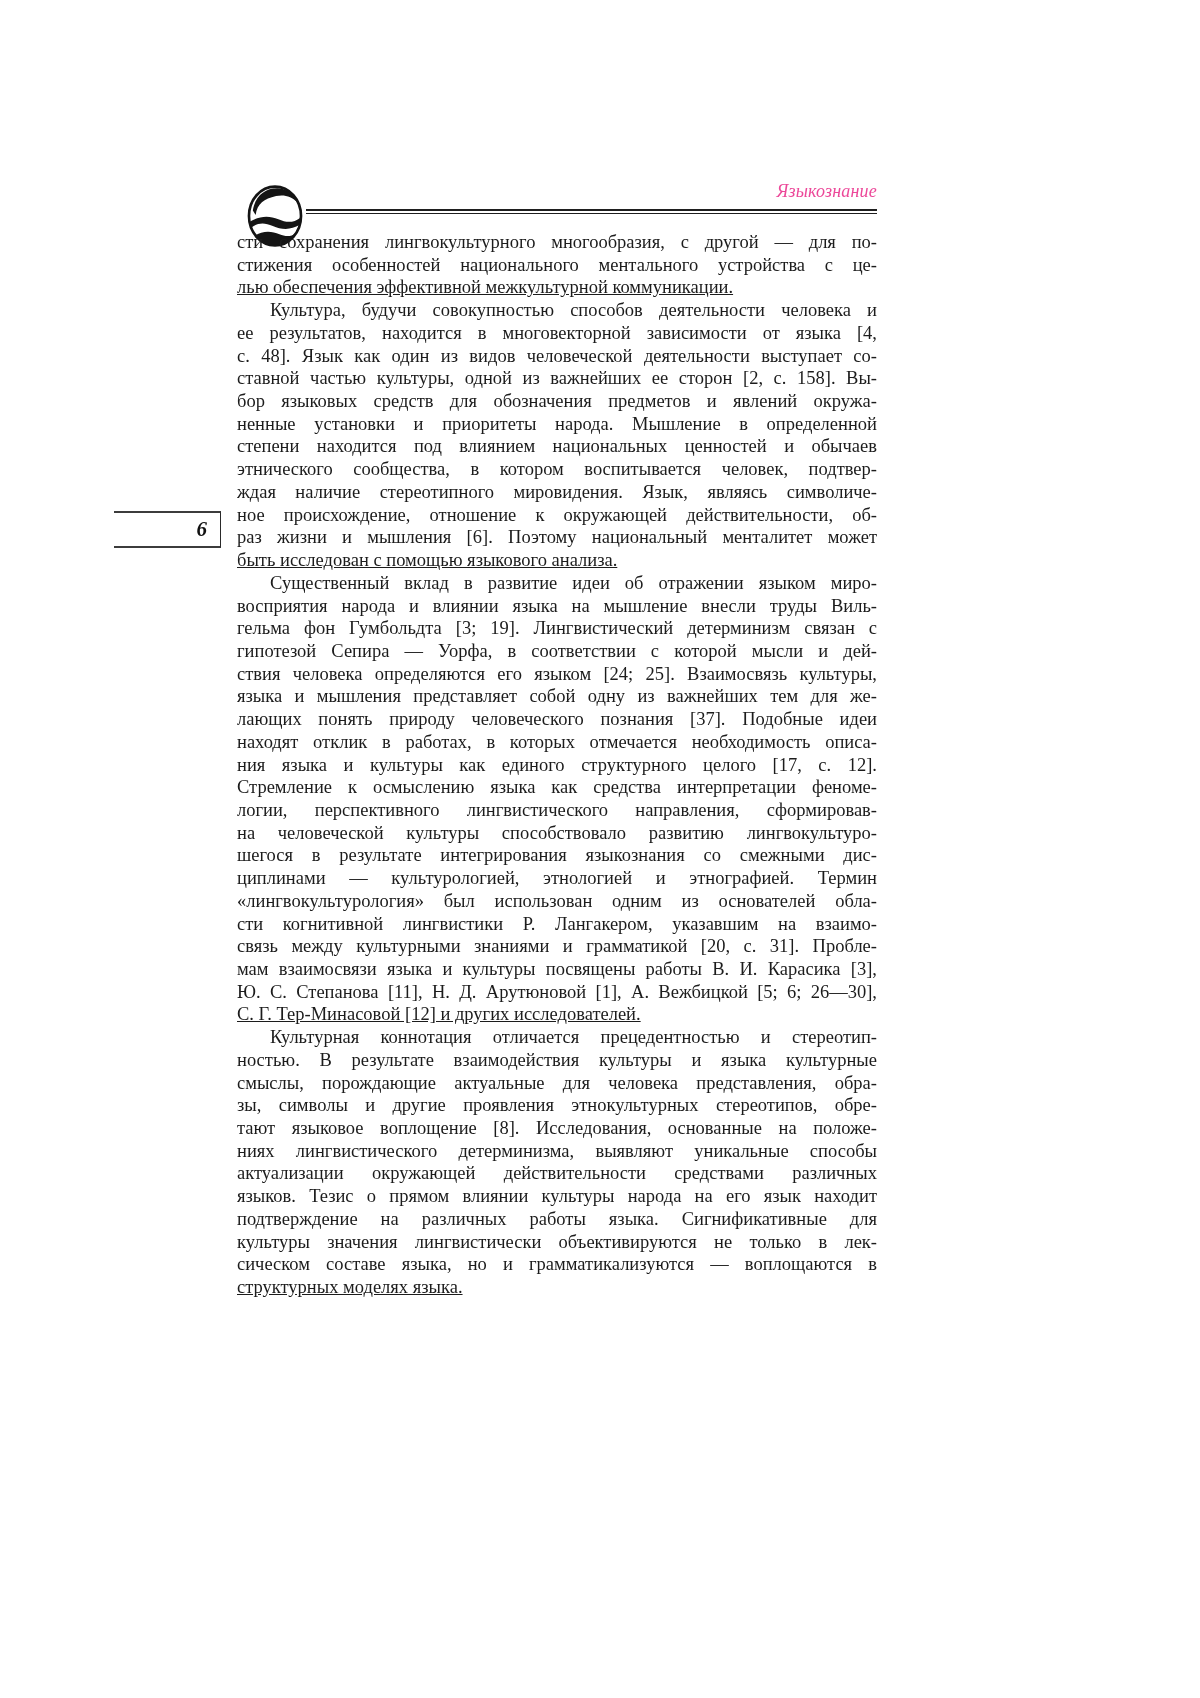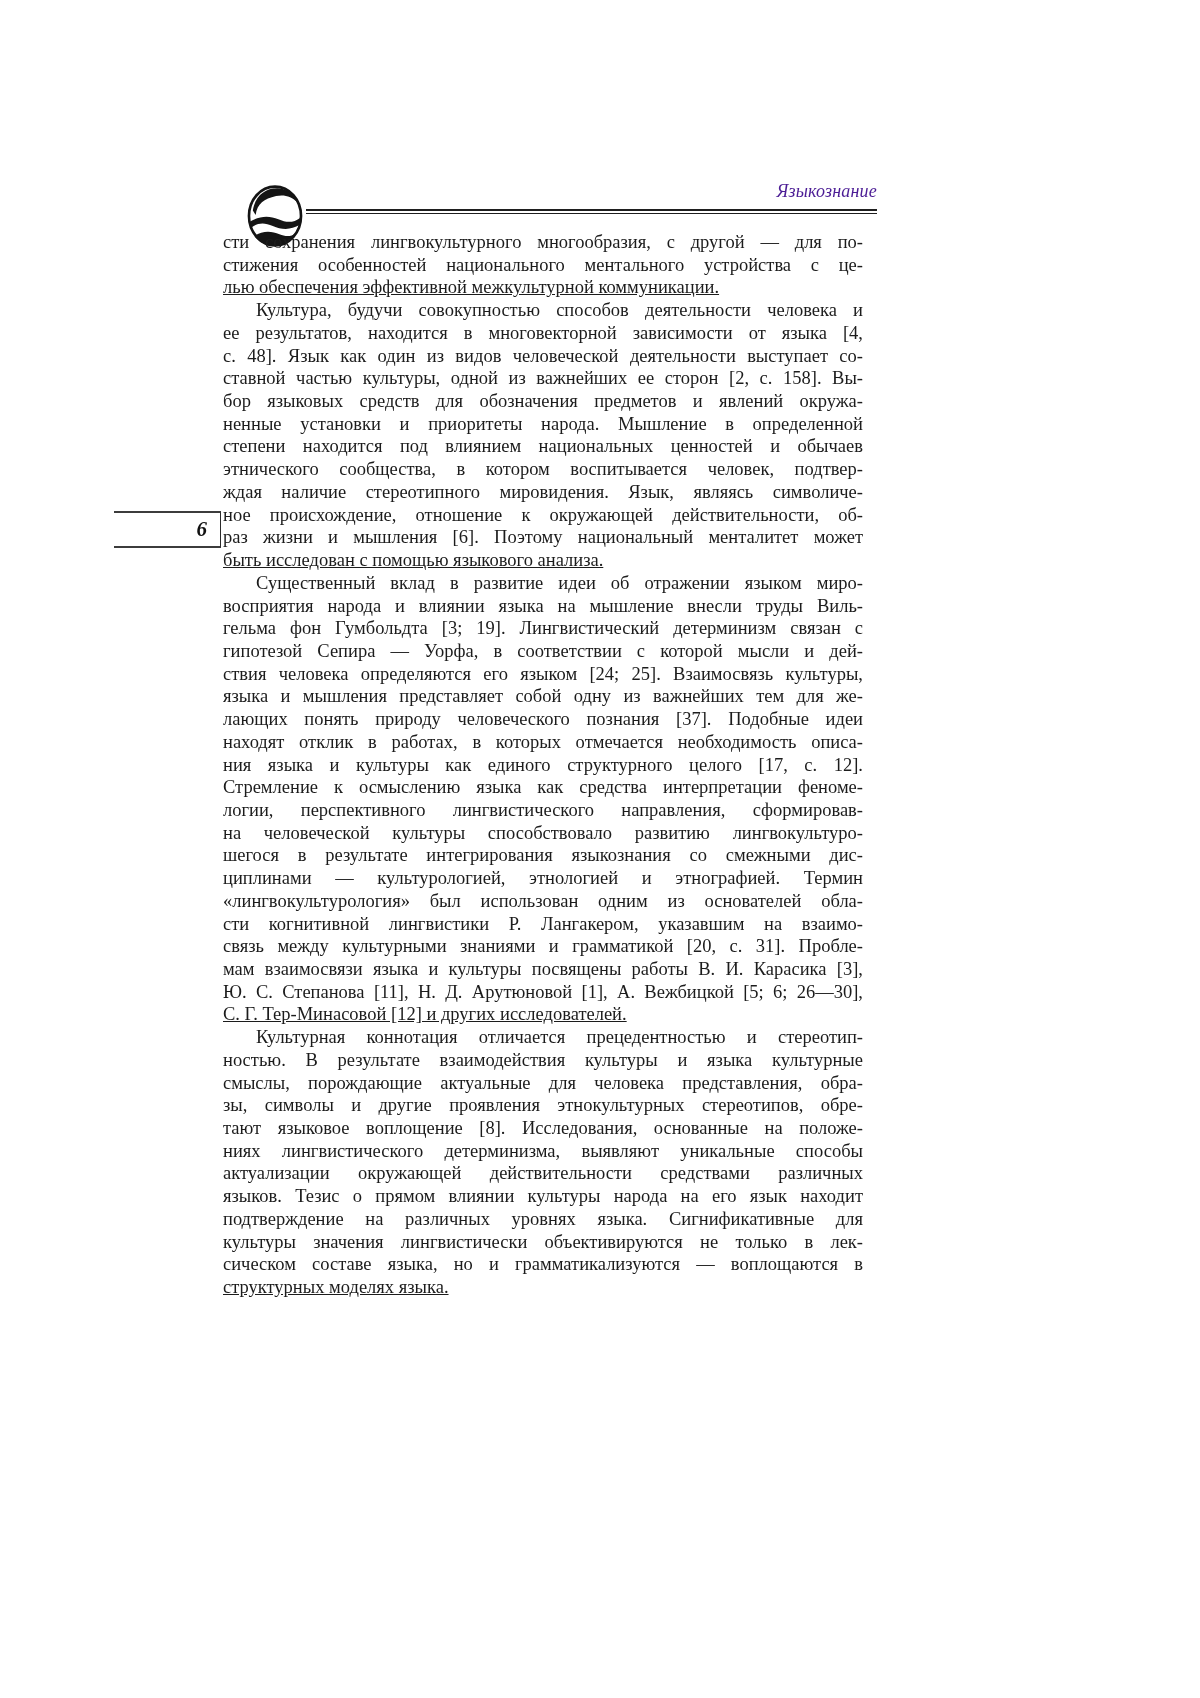--- a/index.html
+++ b/index.html
@@ -20,21 +20,21 @@
   }
   .header-rule {
     position:absolute; left:306px; top:209px; width:571px;
     height:2px;
     border-top:2.5px solid #1f1f1f;
     border-bottom:1.2px solid #1f1f1f;
   }
   .header-title {
     position:absolute; right:323px; top:181px;
     font-style:italic; font-size:18px; letter-spacing:0.2px;
-    color:#4c1d95;
+    color:#ec4899;
   }
 
   
   .pagenum-box {
     position:absolute; left:114px; top:511px;
     width:106px; height:33px;
     border-top:2px solid #3c3c3c;
     border-bottom:2px solid #3c3c3c;
     border-right:1.6px solid #2a2a2a;
     text-align:right;
@@ -42,21 +42,21 @@
   .pagenum {
     display:block;
     line-height:33px;
     padding-right:13px;
     font-style:italic; font-weight:bold; font-size:21px;
     color:#111;
   }
 
   
   .body-text {
-    position:absolute; left:223px; top:231px; width:640px;
+    position:absolute; left:237px; top:231px; width:640px;
     font-size:18.5px;
   }
   .para { margin:0; }
   .line {
     height:22.72px; line-height:22.72px;
     white-space:nowrap; overflow:hidden;
     text-align:justify;
     text-align-last:justify;
     -moz-text-align-last:justify;
   }
@@ -128,20 +128,20 @@
       </div>
       <div class="para indent">
         <div class="line first">Культурная коннотация отличается прецедентностью и стереотип-</div>
         <div class="line">ностью. В результате взаимодействия культуры и языка культурные</div>
         <div class="line">смыслы, порождающие актуальные для человека представления, обра-</div>
         <div class="line">зы, символы и другие проявления этнокультурных стереотипов, обре-</div>
         <div class="line">тают языковое воплощение [8]. Исследования, основанные на положе-</div>
         <div class="line">ниях лингвистического детерминизма, выявляют уникальные способы</div>
         <div class="line">актуализации окружающей действительности средствами различных</div>
         <div class="line">языков. Тезис о прямом влиянии культуры народа на его язык находит</div>
-        <div class="line">подтверждение на различных уровнях языка. Сигнификативные для</div>
+        <div class="line">подтверждение на различных работы языка. Сигнификативные для</div>
         <div class="line">культуры значения лингвистически объективируются не только в лек-</div>
         <div class="line">сическом составе языка, но и грамматикализуются — воплощаются в</div>
         <div class="line last">структурных моделях языка.</div>
       </div>
     </div>
 
 </div>
 
 </body></html>

